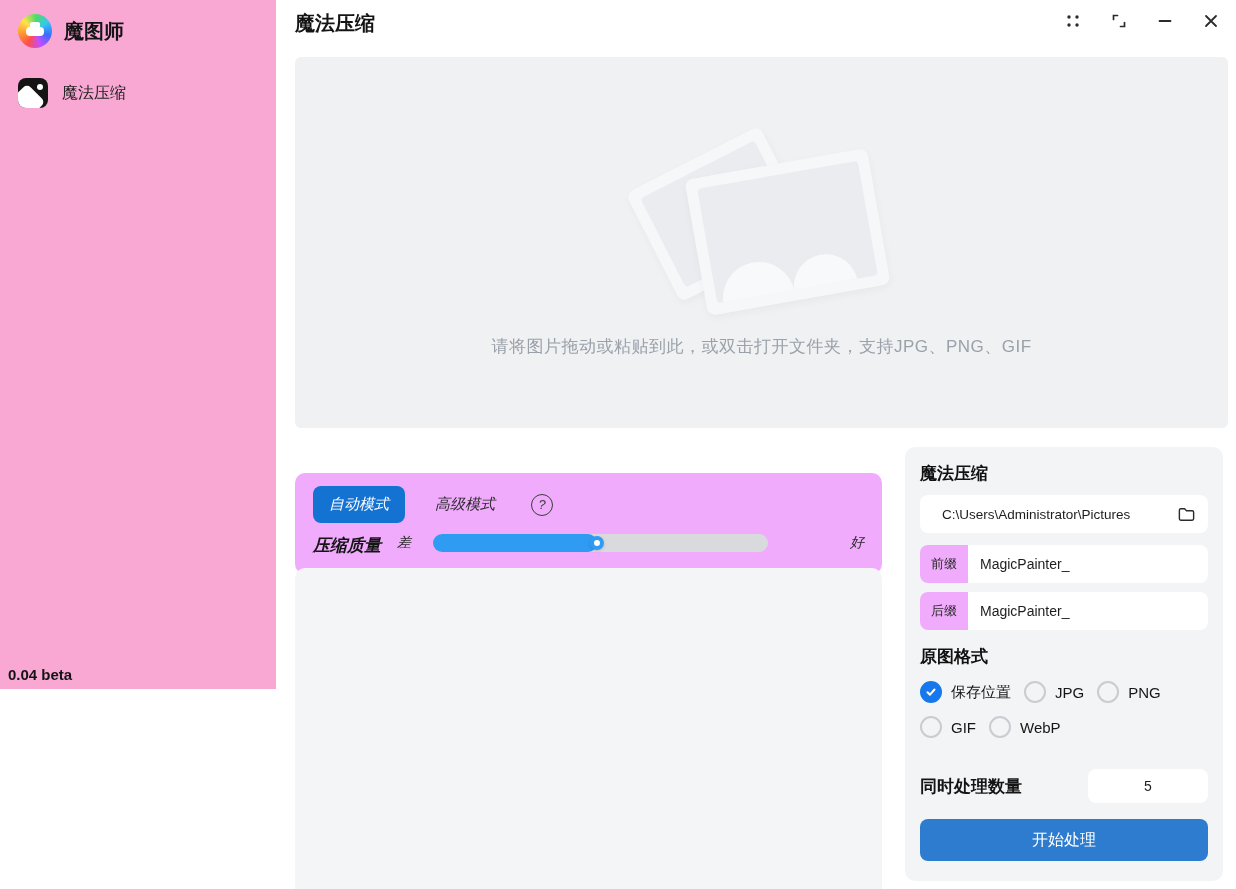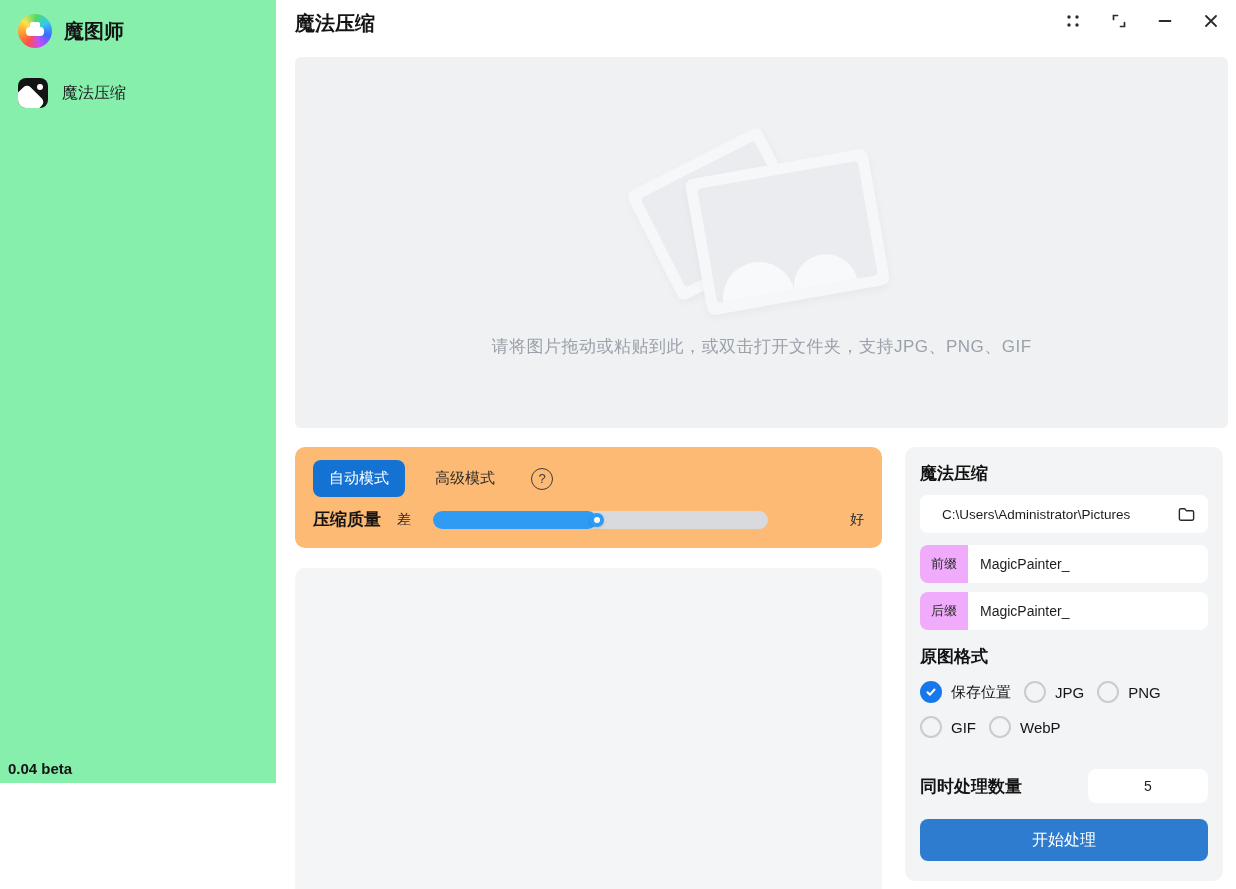--- a/index.html
+++ b/index.html
@@ -4,22 +4,22 @@
 <style>
   * { margin:0; padding:0; box-sizing:border-box; }
   html,body { width:1236px; height:889px; overflow:hidden; }
   body {
     font-family:"Liberation Sans","DejaVu Sans",sans-serif;
     background:#ffffff; color:#1a1a1a; position:relative;
   }
 
   
   .sidebar {
-    position:absolute; left:0; top:0; width:276px; height:783px;
-    background:#86efac;
+    position:absolute; left:0; top:0; width:276px; height:689px;
+    background:#f9a8d4;
   }
   .logo-row { display:flex; align-items:center; gap:12px; padding:14px 18px 10px 18px; }
   .logo {
     width:34px; height:34px; border-radius:50%;
     background:conic-gradient(from 210deg,#ff4d4d,#ff9a2e,#ffe24d,#4ddb6a,#35c8f0,#3b6bff,#c44dff,#ff4d4d);
     position:relative; flex:0 0 auto;
   }
   .logo::before {
     content:""; position:absolute; left:8px; top:13px; width:18px; height:9px;
     background:#fff; border-radius:4px;
@@ -60,33 +60,33 @@
   .hump { position:absolute; background:#f8f9fb; border-radius:50%; }
   .hump-a { left:6px; bottom:-38px; width:72px; height:72px; }
   .hump-b { left:78px; bottom:-34px; width:64px; height:64px; }
   .drop-hint {
     position:absolute; left:0; right:0; top:278px; text-align:center;
     font-size:17px; color:#9aa1a9; letter-spacing:0.5px;
   }
 
   
   .mode-panel {
-    position:absolute; left:295px; top:447px; width:587px; height:101px;
-    background:#fdba74; border-radius:10px; padding:13px 18px;
+    position:absolute; left:295px; top:473px; width:587px; height:101px;
+    background:#f0abfc; border-radius:10px; padding:13px 18px;font-style:italic;
   }
   .tab-row { display:flex; align-items:center; }
   .tab { font-size:15px; color:#2b2b2b; padding:9px 16px; border-radius:8px; cursor:pointer; }
   .tab.active { background:#1473d2; color:#fff; }
   .tab + .tab { margin-left:14px; }
   .help-circle {
     width:22px; height:22px; border:1.6px solid #3c3c3c; border-radius:50%;
     display:flex; align-items:center; justify-content:center;
     font-size:13px; color:#3c3c3c; margin-left:20px; cursor:pointer;
   }
-  .quality-row { display:flex; align-items:center; margin-top:11px; }
+  .quality-row { display:flex; margin-top:11px; }
   .quality-label { font-size:17px; font-weight:600; color:#141414; width:84px; }
   .q-min { font-size:14px; color:#2b2b2b; width:28px; }
   .slider { position:relative; width:335px; height:18px; background:#d8dadd; border-radius:9px; margin-left:8px; }
   .slider-fill { position:absolute; left:0; top:0; bottom:0; background:#2f9bf3; border-radius:9px; }
   .slider-thumb {
     position:absolute; top:50%; width:14px; height:14px; background:#fff;
     border:4px solid #2f9bf3; border-radius:50%; transform:translate(-50%,-50%);
     box-shadow:0 1px 3px rgba(0,0,0,0.15); cursor:grab;
   }
   .q-max { font-size:14px; color:#2b2b2b; margin-left:auto; }

